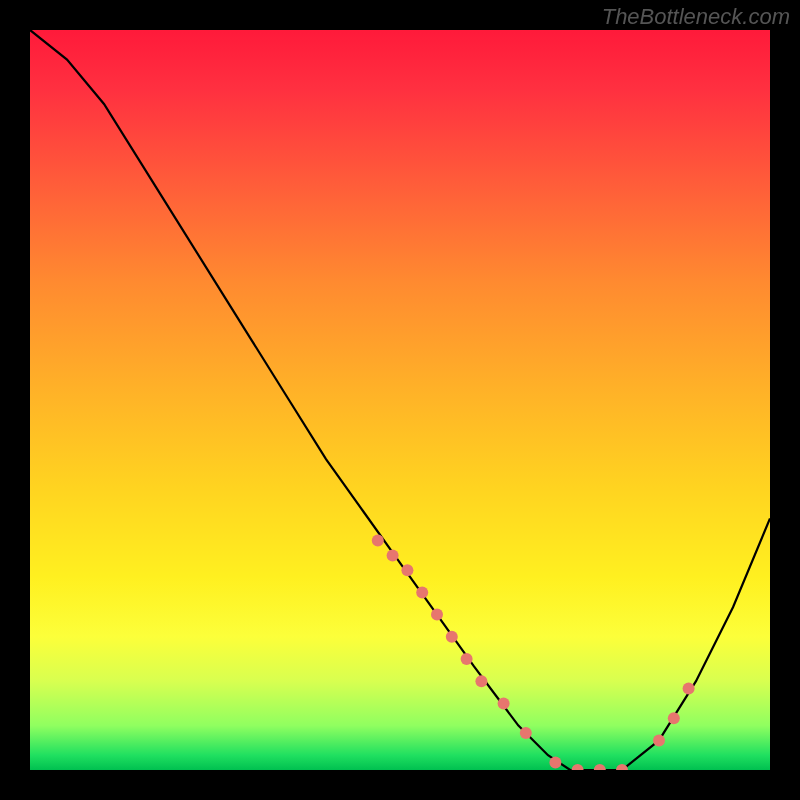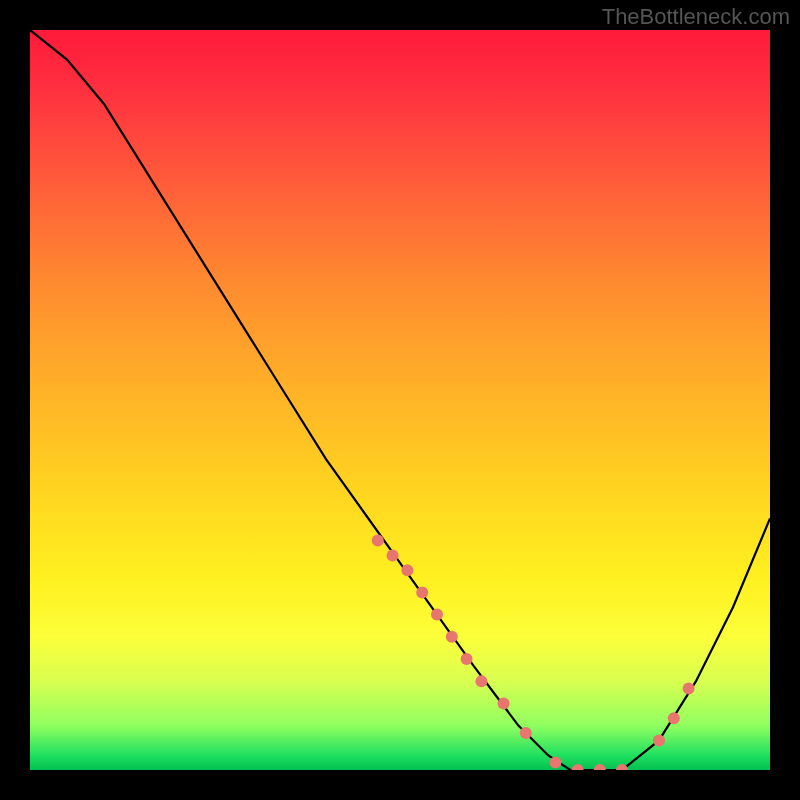--- a/index.html
+++ b/index.html
@@ -10,20 +10,21 @@
     height: 800px;
     overflow: hidden;
     position: relative;
     font-family: Arial, sans-serif;
   }
   .outer {
     width: 800px;
     height: 800px;
     background: #000;
     position: relative;
+    font-style: italic;
   }
   .watermark {
     position: absolute;
     top: 4px;
     right: 10px;
     color: #555;
     font-size: 22px;
     font-weight: 500;
     z-index: 10;
   }

